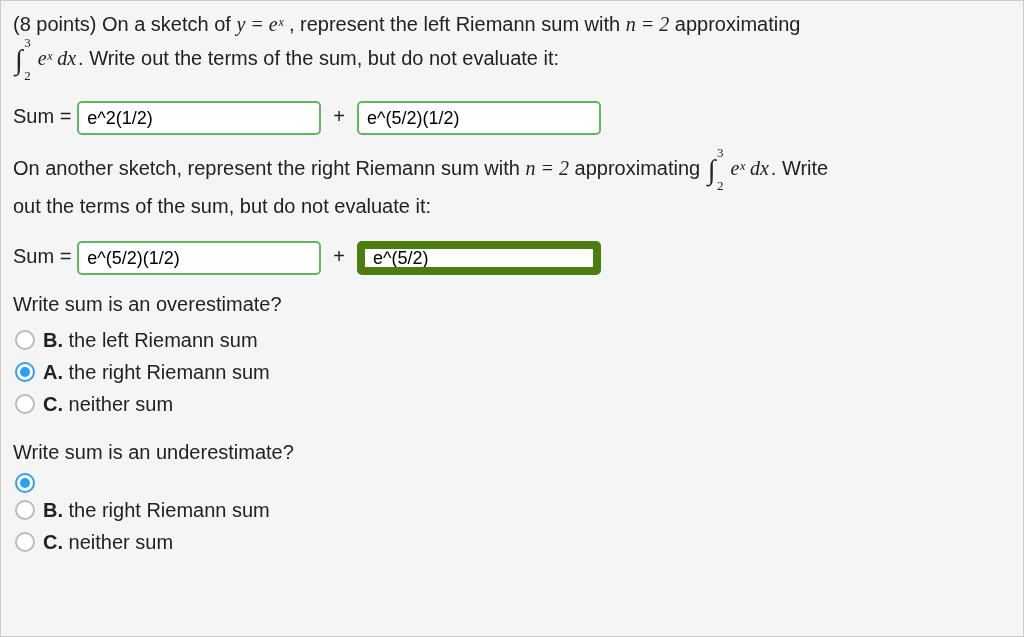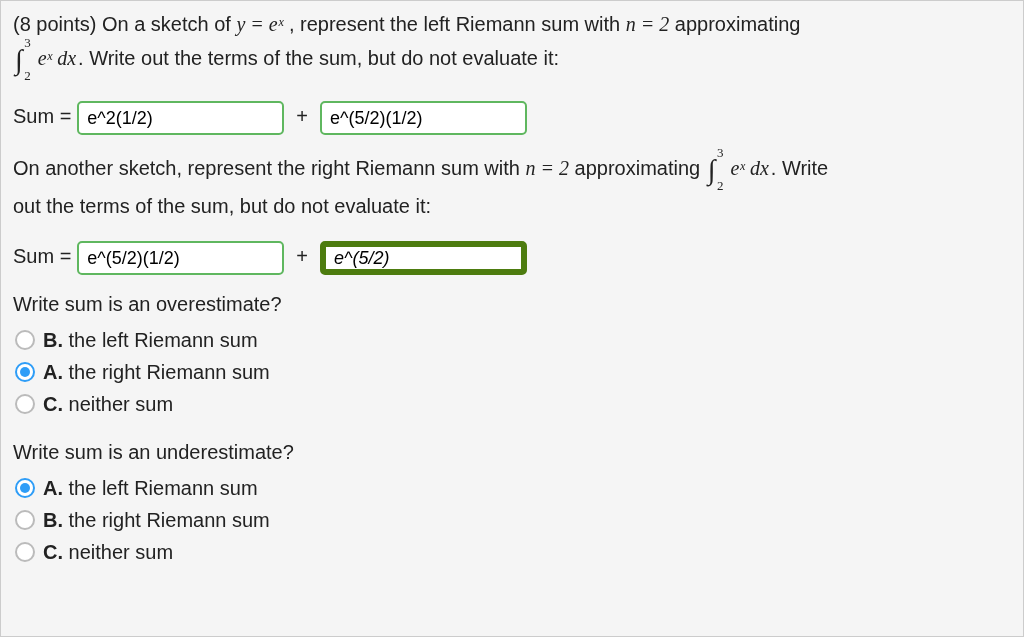--- a/index.html
+++ b/index.html
@@ -18,30 +18,30 @@
     font-size: 20px;
     color: #222;
     line-height: 1.5;
   }
   .math-text { font-family: "Times New Roman", Times, serif; }
   .italic { font-style: italic; }
   .row { margin: 20px 0 14px 0; display: flex; flex-wrap: wrap; gap: 6px; }
   .sum-label { font-weight: 400; }
   input.answer {
     height: 34px;
-    width: 207px;
+    width: 244px;
     padding: 4px 8px;
     font-size: 18px;
     font-family: Arial, Helvetica, sans-serif;
     border-radius: 5px;
     outline: none;
     background: #fff;
   }
   input.correct { border: 2px solid #5fb75f; }
-  input.incorrect { border: 6px solid #4d7c0f; font-style: italic; }
+  input.incorrect { border: 8px solid #4d7c0f; }
   .plus { padding: 0 6px; font-size: 20px; }
   .prompt { margin-top: 8px; margin-bottom: 6px; }
   .radio-group { margin-bottom: 18px; }
   .radio-line {
     display: flex;
     align-items: center;
     gap: 8px;
     margin: 2px 0;
     padding-left: 2px;
   }
@@ -160,21 +160,20 @@
       <span><span class="opt-letter">C.</span> <span>neither sum</span></span>
     </div>
   </div>
 
   <div class="prompt">Write sum is an underestimate?</div>
   <div class="radio-group" style="margin-bottom:4px;">
     <div class="radio-line">
       <span class="radio selected">
           <span class="dot"></span>
         </span>
-      <span><span class="opt-letter">A.</span> <span>the left Riemann sum</span></span>
     </div>
     <div class="radio-line">
       <span class="radio"></span>
       <span><span class="opt-letter">B.</span> <span>the right Riemann sum</span></span>
     </div>
     <div class="radio-line">
       <span class="radio"></span>
       <span><span class="opt-letter">C.</span> <span>neither sum</span></span>
     </div>
   </div>

